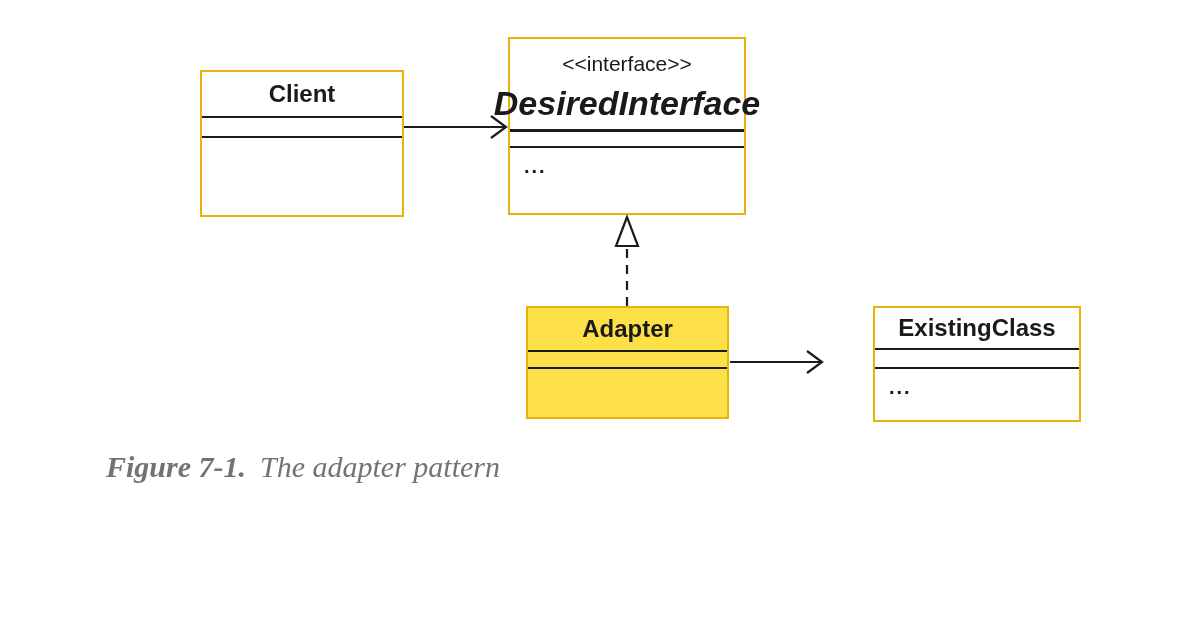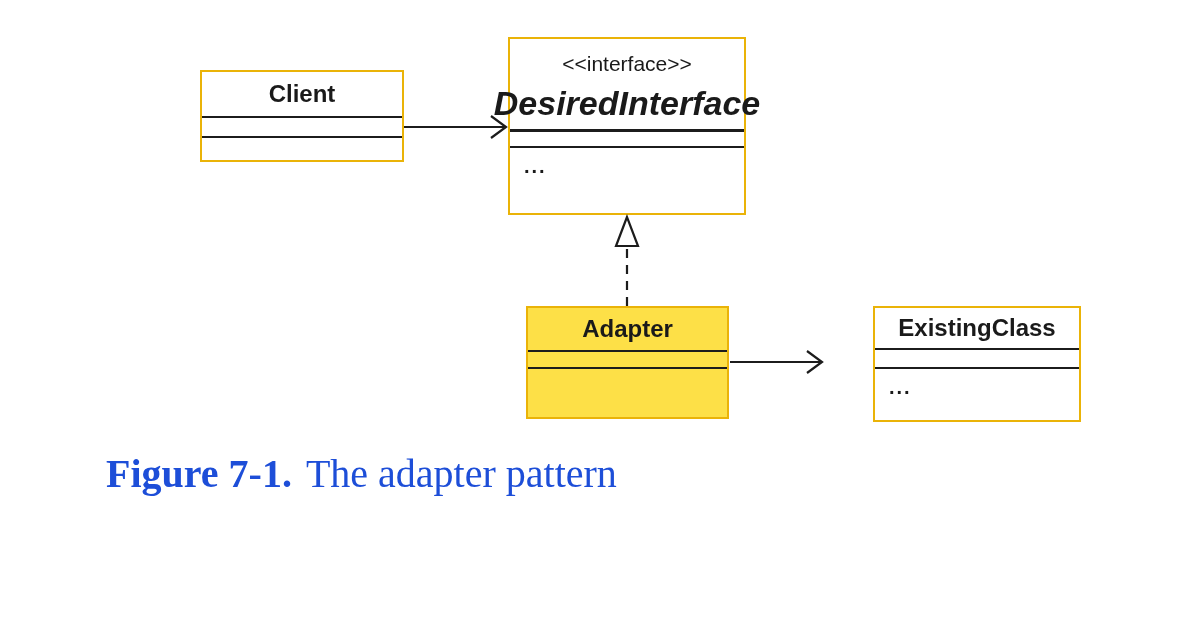--- a/index.html
+++ b/index.html
@@ -56,21 +56,21 @@
     font-size: 21px;
     font-weight: normal;
     margin-bottom: 8px;
   }
   .iface-name {
     font-size: 34px;
     font-weight: bold;
     font-style: italic;
   }
   
-  .client-box    { left: 200px; top: 70px;  width: 204px; height: 92px; }
+  .client-box    { left: 200px; top: 70px;  width: 204px; height: 147px; }
   .client-box    .uml-header { height: 44px; }
   .client-box    .mid { height: 20px; }
 
   .interface-box { left: 508px; top: 37px;  width: 238px; height: 178px; }
   .interface-box .uml-header { height: 90px; padding-top: 6px; }
   .interface-box .mid { height: 17px; }
 
   .adapter-box   { left: 526px; top: 306px; width: 203px; height: 113px; background: #e7e7e7; }
   .adapter-box   .uml-header { height: 42px; }
   .adapter-box   .mid { height: 17px; }
@@ -87,22 +87,23 @@
     width: 1200px;
     height: 618px;
     pointer-events: none;
   }
   
   .caption {
     position: absolute;
     left: 106px;
     top: 450px;
     font-family: "Liberation Serif", serif;
-    font-size: 40px;
-    color: #1d4ed8;
+    font-style: italic;
+    font-size: 30px;
+    color: #737373;
     white-space: nowrap;
   }
   .caption .label {
     font-weight: bold;
     margin-right: 14px;
   }
 </style>
 </head>
 <body>
 

